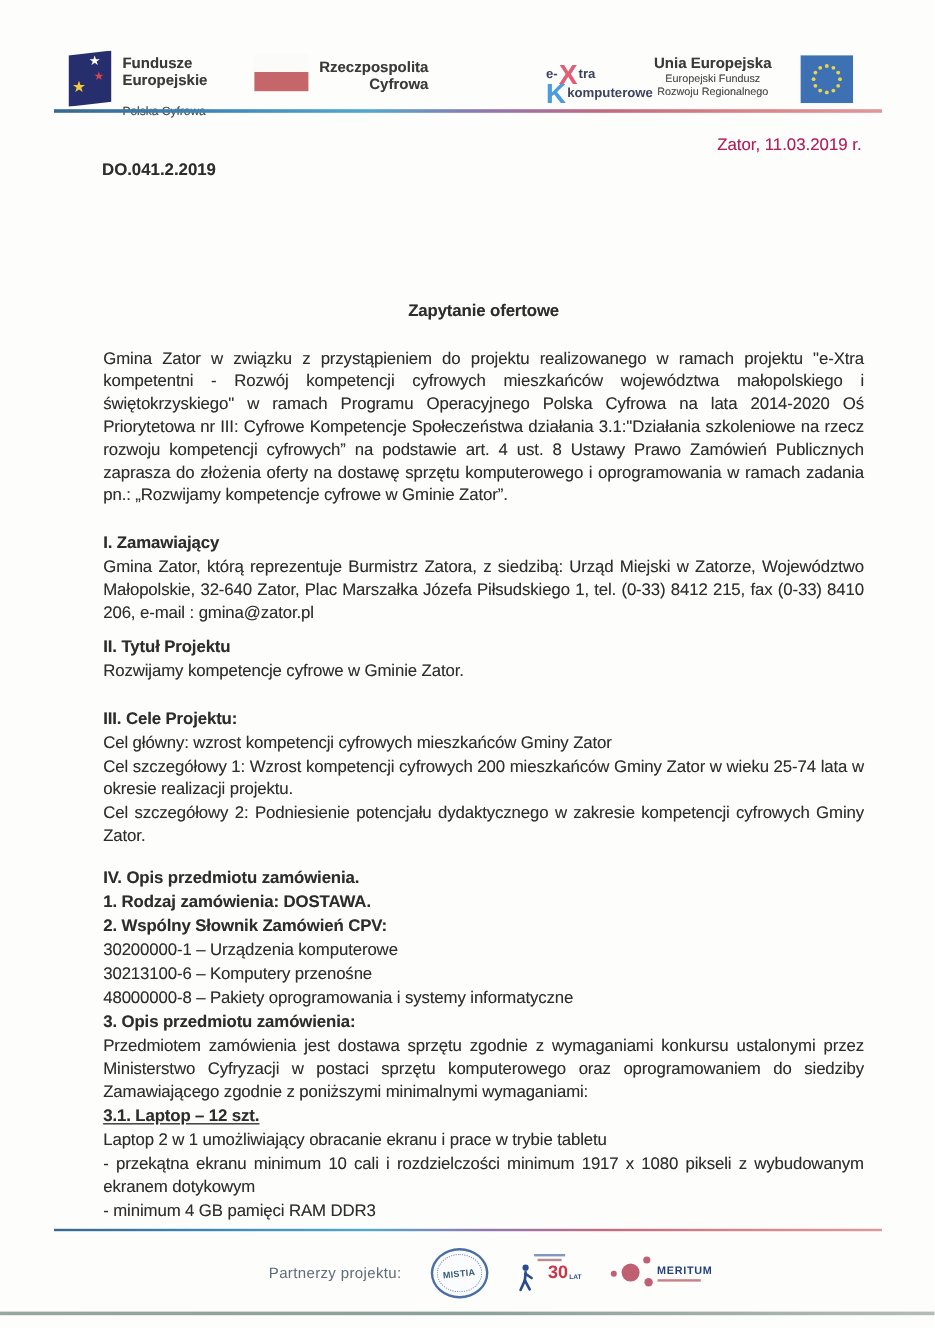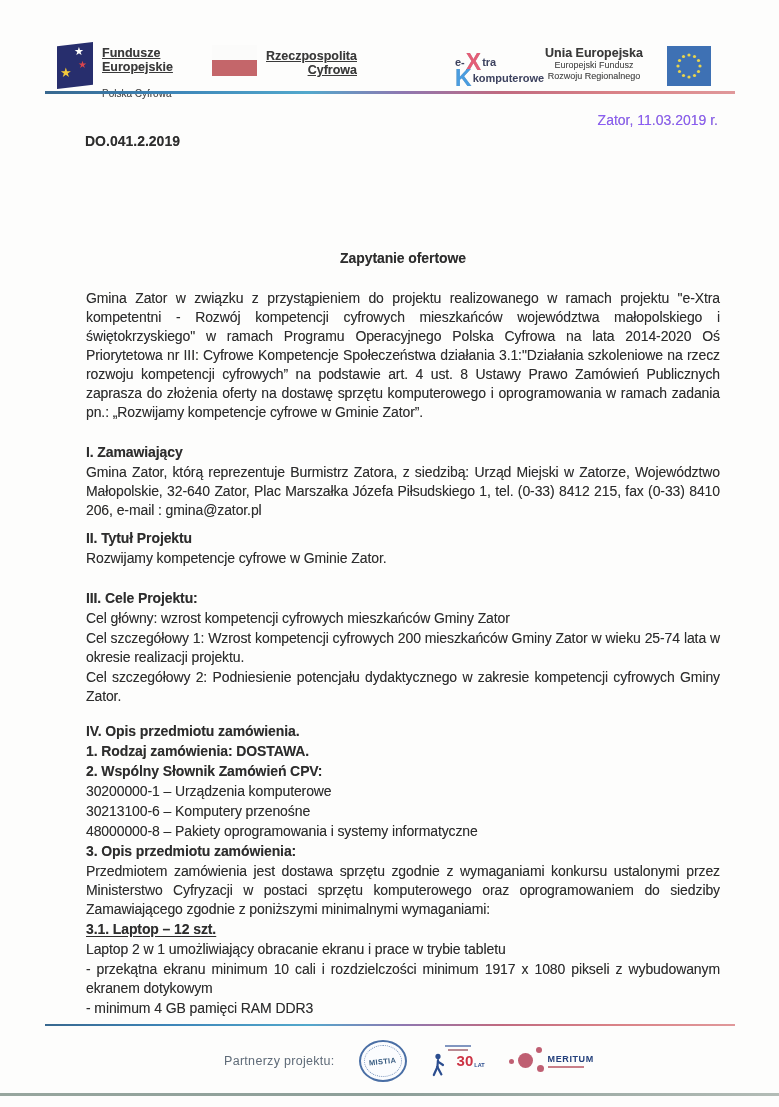--- a/index.html
+++ b/index.html
@@ -11,21 +11,21 @@
   
   .logo{position:absolute;display:flex;align-items:flex-start;}
   .logo-fe{left:57px;top:42px;}
   .fe-flag{position:relative;width:36px;height:47px;background:#272e6d;
     clip-path:polygon(0 9%,100% 0,100% 91%,0 100%);}
   .fe-flag .star{position:absolute;line-height:1;}
   .star-white{color:#ffffff;font-size:11px;left:17px;top:4px;}
   .star-red{color:#d64550;font-size:10px;left:21px;top:18px;}
   .star-yellow{color:#f3c93d;font-size:13px;left:3px;top:24px;}
   .logo-text{margin-left:9px;padding-top:4px;}
-  .logo-line{font-size:12.5px;font-weight:bold;line-height:14px;color:#3a3a3a;text-decoration:underline;}
+  .logo-line{font-size:12.5px;font-weight:bold;line-height:14px;color:#3a3a3a;}
   .logo-sub{font-size:10px;line-height:11px;margin-top:14px;color:#4a4a4a;}
   .logo-rp{left:212px;top:45px;text-align:right;}
   .rp-flag{width:45px;height:32px;}
   .rp-white{height:15px;background:#fbfbfa;}
   .rp-red{height:16px;background:#c4666a;}
   .logo-ex{left:455px;top:53px;display:block;}
   .ex-row{display:flex;align-items:flex-start;line-height:1;}
   .ex-small{font-size:11px;color:#3d425f;padding-top:4px;font-weight:bold;text-shadow:none;}
   .ex-x{font-size:23px;font-weight:bold;color:#e45d77;line-height:18px;margin:0 1px;}
   .ex-k{font-size:23px;font-weight:bold;color:#4a9de0;line-height:18px;margin-right:1px;}
@@ -36,21 +36,21 @@
   .ue-sub{font-size:9px;line-height:10.5px;color:#4a4a4a;}
   .eu-flag{margin-left:7px;display:block;}
   
   .rule{position:absolute;left:45px;width:690px;
     background:linear-gradient(90deg,#38688f 0%,#3d85b8 18%,#52a8cc 38%,#8f77b0 52%,#c06a80 66%,#d98186 82%,#e0989a 100%);}
   .rule-top{top:91px;height:3px;}
   .rule-bottom{top:1024px;height:2px;}
   .scan-edge{position:absolute;left:0;top:1093px;width:779px;height:3px;
     background:linear-gradient(90deg,#97a69e,#8d9f99 50%,#b3bcb6);}
   
-  .date-line{position:absolute;top:112px;right:61px;font-size:14px;color:#8b5cf6;}
+  .date-line{position:absolute;top:112px;right:61px;font-size:14px;color:#be185d;}
   .reference{position:absolute;top:133px;left:85px;font-size:14px;font-weight:bold;}
   
   .main{position:absolute;left:85px;top:248px;width:636px;font-size:14px;line-height:19px;letter-spacing:-0.1px;}
   .main p,.main h1,.main h2{margin:1px;padding:0;font-size:14px;line-height:19px;}
   .doc-title{text-align:center;font-weight:bold;font-size:14.5px;margin-bottom:21px !important;}
   .intro{text-align:justify;margin-bottom:21px !important;}
   .sec-head{font-weight:bold;padding-left:3px;}
   .just{text-align:justify;}
   .gap9{margin-top:9px !important;}
   .gap16{margin-top:16px !important;}

